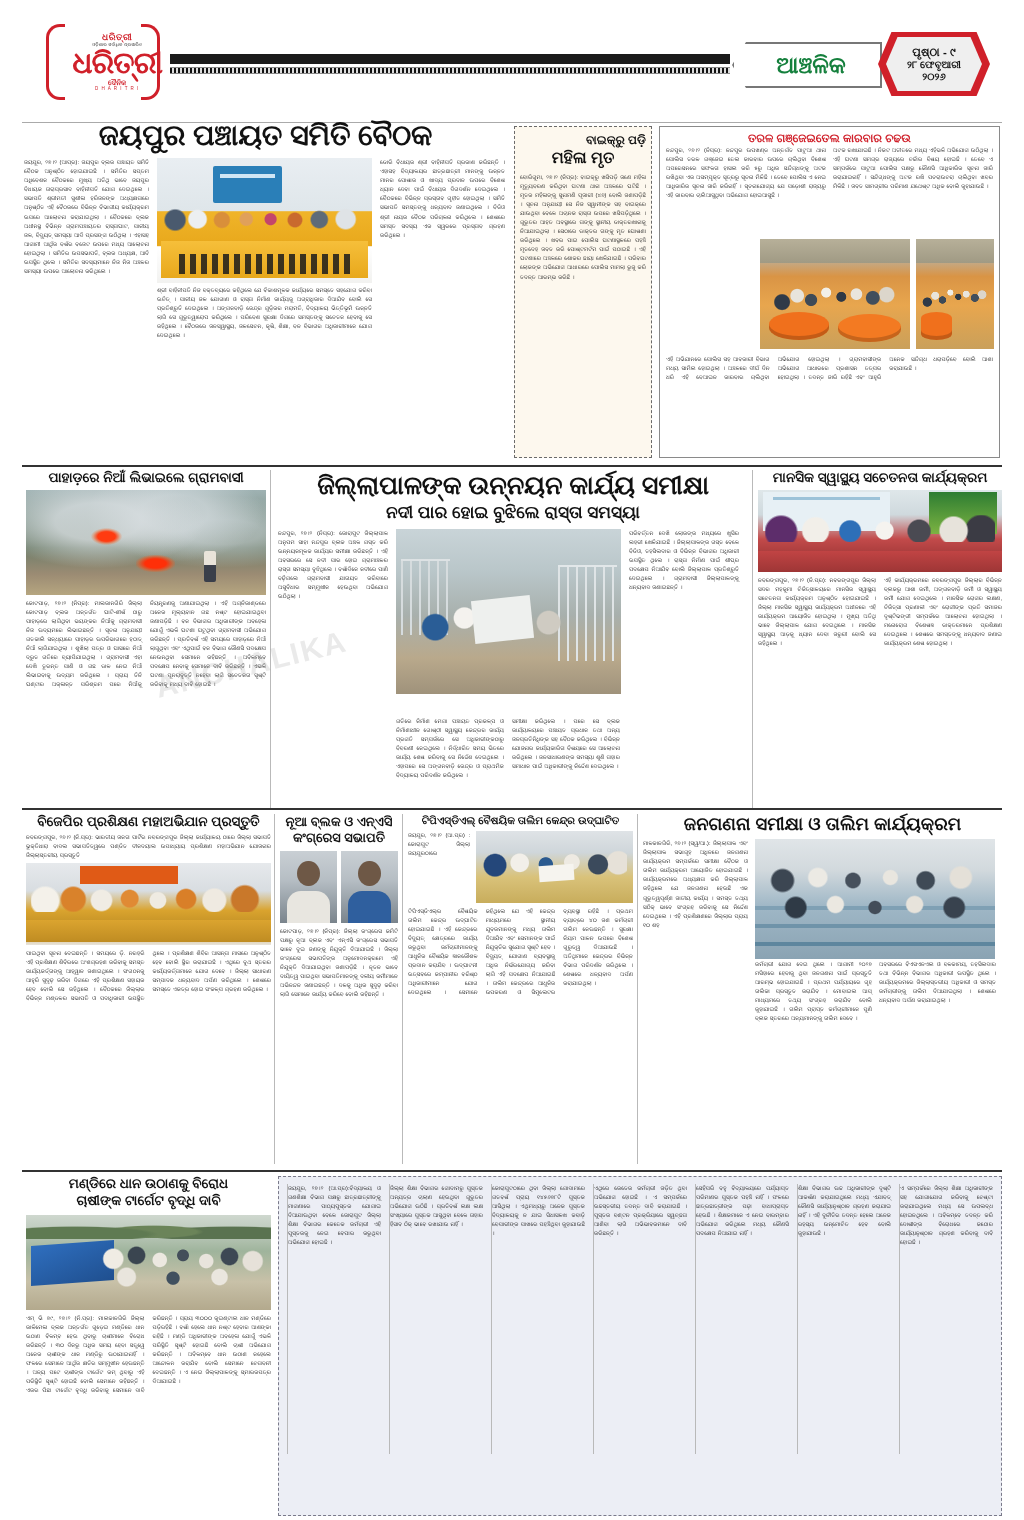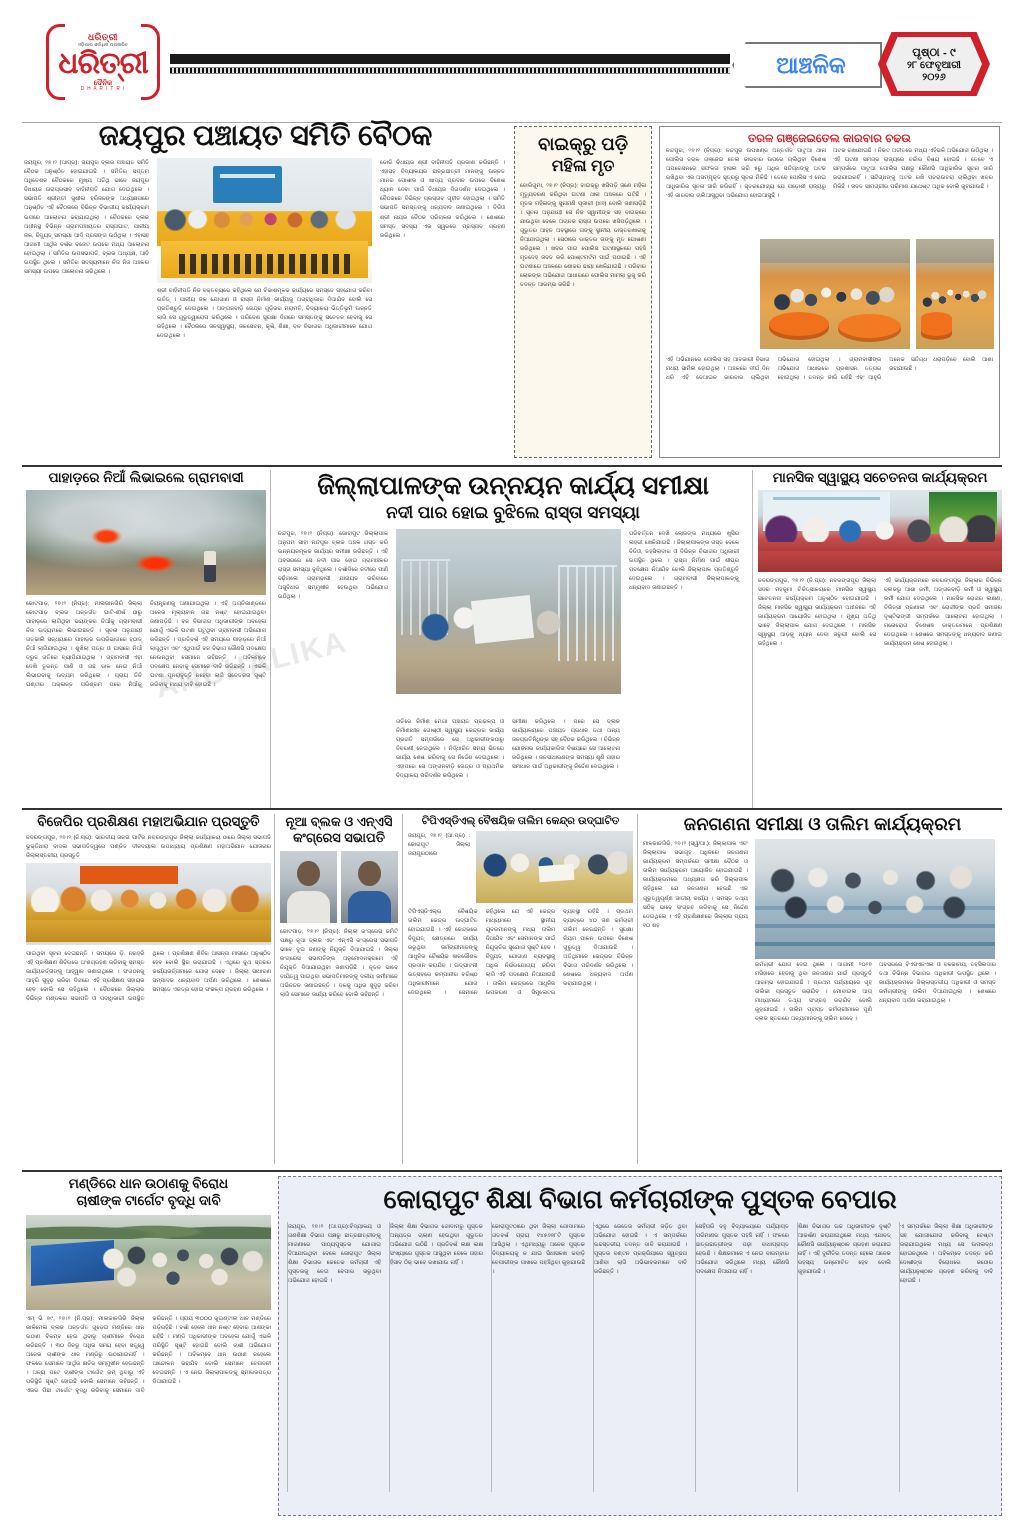--- a/index.html
+++ b/index.html
@@ -10,21 +10,21 @@
     font-family:"Liberation Sans", sans-serif;
     color:#111;
     overflow:hidden;
   }
   .page { position:relative; width:1024px; height:1520px; background:#fff; padding:0; }
 
   
   .masthead { position:relative; height:88px; margin:18px 22px 0 22px; }
   .logo-wrap {
     position:absolute; left:22px; top:2px; width:118px; height:84px;
-    display:flex; align-items:center; justify-content:center;
+    display:flex; align-items:center; justify-content:flex-end;
   }
   .logo-bracket { position:absolute; inset:0; }
   .logo-bracket:before, .logo-bracket:after {
     content:""; position:absolute; top:4px; bottom:4px; width:16px;
     border:3px solid #d0202a; border-radius:14px;
   }
   .logo-bracket:before { left:2px; border-right:none; border-top-right-radius:0; border-bottom-right-radius:0;}
   .logo-bracket:after { right:2px; border-left:none; border-top-left-radius:0; border-bottom-left-radius:0;}
   .logo-inner { text-align:center; line-height:1; }
   .logo-top { font-size:9px; color:#d0202a; font-weight:bold; letter-spacing:.5px; }
@@ -37,21 +37,21 @@
   .rule-thick { height:10px; background:#1a1a1a; }
   .rule-thin { height:7px; margin-top:3px; background:
       repeating-linear-gradient(90deg,#111 0 2px,#ddd 2px 4px);
       border-top:1px solid #888; border-bottom:1px solid #888;}
 
   .section-tag {
     position:absolute; right:120px; top:24px; height:46px; min-width:150px;
     background:#fff; border:2px solid #777;
     clip-path: polygon(0 50%, 14px 0, 100% 0, 100% 100%, 14px 100%);
     display:flex; align-items:center; justify-content:center; padding:0 14px 0 22px;
-    font-size:23px; font-weight:bold; color:#3b82f6;
+    font-size:23px; font-weight:bold; color:#15803d;
   }
   .date-badge {
     position:absolute; right:12px; top:14px; width:112px; height:64px;
     background:#d0202a;
     clip-path: polygon(12% 0, 88% 0, 100% 50%, 88% 100%, 12% 100%, 0 50%);
     display:flex; align-items:center; justify-content:center;
   }
   .date-inner {
     width:96px; height:54px; background:#efefef;
     clip-path: polygon(12% 0, 88% 0, 100% 50%, 88% 100%, 12% 100%, 0 50%);
@@ -292,21 +292,21 @@
           <div class="ppl"></div>
           <div class="tbl"></div>
           <div class="tbltxt"></div>
       </div>
       <div style="width:125px;" class="body-txt">ଡୋରି ବିଧାୟକ ଶ୍ରୀ ବାହିନୀପତି ପ୍ରକାଶ କରିଛନ୍ତି । ଏହାସହ ବିଦ୍ୟାଳୟର ଛାତ୍ରଛାତ୍ରୀ ମାନଙ୍କୁ ଉନ୍ନତ ମାନର ପୋଷାକ ଓ ଖାଦ୍ୟ ପ୍ରଦାନ ଉପରେ ବିଶେଷ ଧ୍ୟାନ ଦେବା ପାଇଁ ବିଧାୟକ ଦିଗଦର୍ଶନ ଦେଇଥିଲେ । ବୈଠକରେ ବିଭିନ୍ନ ପ୍ରସ୍ତାବ ଗୃହୀତ ହୋଇଥିଲା । ସମିତି ସଭାପତି ସମସ୍ତଙ୍କୁ ଧନ୍ୟବାଦ ଜଣାଇଥିଲେ । ବିଡିଓ ଶ୍ରୀ ନାୟକ ବୈଠକ ପରିଚାଳନା କରିଥିଲେ । ଶେଷରେ ସମସ୍ତ ସଦସ୍ୟ ଏକ ସ୍ୱରରେ ପ୍ରସ୍ତାବ ଗ୍ରହଣ କରିଥିଲେ ।</div>
     </div>
     <div style="position:absolute;left:133px;top:168px;width:215px;" class="body-txt">ଶ୍ରୀ ବାହିନୀପତି ନିଜ ବକ୍ତବ୍ୟରେ କହିଥିଲେ ଯେ ବିକାଶମୂଳକ କାର୍ଯ୍ୟରେ ସମସ୍ତେ ସହଯୋଗ କରିବା ଉଚିତ୍‌ । ପାନୀୟ ଜଳ ଯୋଗାଣ ଓ ରାସ୍ତା ନିର୍ମାଣ କାର୍ଯ୍ୟକୁ ଅଗ୍ରାଧିକାର ଦିଆଯିବ ବୋଲି ସେ ପ୍ରତିଶ୍ରୁତି ଦେଇଥିଲେ । ଅଙ୍ଗନବାଡ଼ି କେନ୍ଦ୍ର ଗୁଡ଼ିକର ମରାମତି, ବିଦ୍ୟାଳୟ ଭିତ୍ତିଭୂମି ଉନ୍ନତି ଲାଗି ସେ ଗୁରୁତ୍ୱାରୋପ କରିଥିଲେ । ପରିବେଶ ସୁରକ୍ଷା ଦିଗରେ ସମସ୍ତଙ୍କୁ ସଚେତନ ହେବାକୁ ସେ କହିଥିଲେ । ବୈଠକରେ ଜନସ୍ୱାସ୍ଥ୍ୟ, ଜଳସେଚନ, କୃଷି, ଶିକ୍ଷା, ବନ ବିଭାଗର ଅଧିକାରୀମାନେ ଯୋଗ ଦେଇଥିଲେ ।</div>
   </div>
 
   <div class="dashbox" style="position:absolute;left:514px;top:108px;width:138px;height:332px;padding:6px 5px;">
-    <div class="hl" style="font-size:18px;line-height:1.25;">ବାଇକ୍‌ରୁ ପଡ଼ି</div>
+    <div class="hl" style="font-size:12px;line-height:1.25;text-align:right;">ବାଇକ୍‌ରୁ ପଡ଼ି</div>
     <div class="hl" style="font-size:16px;line-height:1.25;margin-bottom:5px;">ମହିଳା ମୃତ</div>
     <div class="body-txt">ବୋରିଗୁମା, ୨୭।୨ (ନିପ୍ର): ବାଇକ୍‌ରୁ ଖସିପଡ଼ି ଜଣେ ମହିଳା ମୃତ୍ୟୁବରଣ କରିଥିବା ଘଟଣା ଥାନା ଅଞ୍ଚଳରେ ଘଟିଛି । ମୃତକ ମହିଳାଙ୍କୁ ସୁନାମଣି ପୂଜାରୀ (୪୭) ବୋଲି ଜଣାପଡ଼ିଛି । ସୂଚନା ଅନୁଯାୟୀ ସେ ନିଜ ସ୍ୱାମୀଙ୍କ ସହ ବାଇକ୍‌ରେ ଯାଉଥିବା ବେଳେ ଅଚାନକ ରାସ୍ତା ଉପରେ ଖସିପଡ଼ିଥିଲେ । ଗୁରୁତର ଆହତ ଅବସ୍ଥାରେ ତାଙ୍କୁ ସ୍ଥାନୀୟ ଡାକ୍ତରଖାନାକୁ ନିଆଯାଇଥିଲା । ସେଠାରେ ଡାକ୍ତର ତାଙ୍କୁ ମୃତ ଘୋଷଣା କରିଥିଲେ । ଖବର ପାଇ ପୋଲିସ ଘଟଣାସ୍ଥଳରେ ପହଞ୍ଚି ମୃତଦେହ ଜବତ କରି ପୋଷ୍ଟମର୍ଟମ ପାଇଁ ପଠାଇଛି । ଏହି ଘଟଣାରେ ଅଞ୍ଚଳରେ ଶୋକର ଛାୟା ଖେଳିଯାଇଛି । ପରିବାର ଲୋକଙ୍କ ଅଭିଯୋଗ ଆଧାରରେ ପୋଲିସ ମାମଲା ରୁଜୁ କରି ତଦନ୍ତ ଆରମ୍ଭ କରିଛି ।</div>
   </div>
 
   <div class="solidbox" style="position:absolute;left:659px;top:108px;width:341px;height:332px;padding:5px 6px;">
     <div class="kicker">ତରଳ ଗଞ୍ଜେଇତେଲ କାରବାର ଚଢଉ</div>
     <div style="display:flex;gap:7px;">
       <div style="width:160px;" class="body-txt">ନନ୍ଦପୁର, ୨୭।୨ (ନିପ୍ର): ନନ୍ଦପୁର ଉପଖଣ୍ଡ ଅନ୍ତର୍ଗତ ପାଟୁଆ ଥାନା ପୋଲିସ ତରଳ ଗଞ୍ଜେଇ ତେଲ କାରବାର ଉପରେ ଚାଲିଥିବା ବିଶେଷ ଅପରେସନରେ ସଫଳତା ହାସଲ କରି ୫ରୁ ଅଧିକ ସନ୍ଦିଗ୍ଧଙ୍କୁ ଅଟକ ରଖିଥିବା ଏକ ଅସମ୍ପୃକ୍ତ ସୂତ୍ରରୁ ସୂଚନା ମିଳିଛି । ତେବେ ପୋଲିସ ଏ ନେଇ ଆଧିକାରିକ ସୂଚନା ଜାରି କରିନାହିଁ । ସୂଚନାଯୋଗ୍ୟ ଯେ ପଡ଼ୋଶୀ ରାଜ୍ୟରୁ ଏହି କାରବାର ଚାଲିଆସୁଥିବା ଅଭିଯୋଗ ହୋଇଆସୁଛି ।</div>
       <div style="width:160px;" class="body-txt">ଅଟକ ରଖାଯାଇଛି । ନିକଟ ଅତୀତରେ ମଧ୍ୟ ଏହିଭଳି ଅଭିଯୋଗ ଉଠିଥିଲା । ଏହି ଘଟଣା ସମଗ୍ର ରାଜ୍ୟରେ ଚର୍ଚ୍ଚାର ବିଷୟ ହୋଇଛି । ତେବେ ଏ ସମ୍ପର୍କରେ ପାଟୁଆ ପୋଲିସ ପକ୍ଷରୁ କୌଣସି ଆଧିକାରିକ ସୂଚନା ଜାରି କରାଯାଇନାହିଁ । ସନ୍ଦିଗ୍ଧଙ୍କୁ ଅଟକ ରଖି ପଚରାଉଚରା ଚାଲିଥିବା ଖବର ମିଳିଛି । ଜବତ ସାମଗ୍ରୀର ପରିମାଣ ଯଥେଷ୍ଟ ଅଧିକ ବୋଲି କୁହାଯାଉଛି ।</div>
     </div>
@@ -443,21 +443,20 @@
     <div class="hl" style="font-size:13.5px;line-height:1.25;margin-bottom:5px;">ଚାଷୀଙ୍କ ଟାର୍ଗେଟ ବୃଦ୍ଧି ଦାବି</div>
     <div class="photo ph-protest" style="width:245px;height:95px;">
       <div class="trees"></div>
         <div class="tarp"></div>
         <div class="crowd"></div>
     </div>
     <div class="body-txt cols2" style="margin-top:4px;height:200px;">ଏମ୍‌ ଭି ୭୯, ୨୭।୨ (ନି.ପ୍ର): ମାଲକାନଗିରି ଜିଲ୍ଲା କାଳିମେଳା ବ୍ଲକ ଅନ୍ତର୍ଗତ ଗୁଡ଼େଇ ମଣ୍ଡିରେ ଧାନ ଉଠାଣ ବିଳମ୍ବ ହେଉ ଥିବାରୁ ଚାଷୀମାନେ ବିରୋଧ କରିଛନ୍ତି । ୩୦ ଦିନରୁ ଅଧିକ ସମୟ ହେବା ସତ୍ତ୍ୱେ ଅନେକ ଚାଷୀଙ୍କ ଧାନ ମଣ୍ଡିରୁ ଉଠାଯାଇନାହିଁ । ଫଳରେ ସେମାନେ ଆର୍ଥିକ କ୍ଷତିର ସମ୍ମୁଖୀନ ହେଉଛନ୍ତି । ଅନ୍ୟ ପଟେ ଚାଷୀଙ୍କ ଟାର୍ଗେଟ କମ୍‌ ଥିବାରୁ ଏହି ପରିସ୍ଥିତି ସୃଷ୍ଟି ହୋଇଛି ବୋଲି ସେମାନେ କହିଛନ୍ତି । ଏକର ପିଛା ଟାର୍ଗେଟ ବୃଦ୍ଧି କରିବାକୁ ସେମାନେ ଦାବି କରିଛନ୍ତି । ପ୍ରାୟ ୩୦୦୦ କୁଇଣ୍ଟାଲ ଧାନ ମଣ୍ଡିରେ ପଡ଼ିରହିଛି । ବର୍ଷା ହେଲେ ଧାନ ନଷ୍ଟ ହେବାର ଆଶଙ୍କା ରହିଛି । ମଣ୍ଡି ଅଧିକାରୀଙ୍କ ଅବହେଳା ଯୋଗୁଁ ଏଭଳି ପରିସ୍ଥିତି ସୃଷ୍ଟି ହୋଇଛି ବୋଲି ଚାଷୀ ଅଭିଯୋଗ କରିଛନ୍ତି । ଅବିଳମ୍ବେ ଧାନ ଉଠାଣ ନହେଲେ ଆନ୍ଦୋଳନ କରାଯିବ ବୋଲି ସେମାନେ ଚେତାବନୀ ଦେଇଛନ୍ତି । ଏ ନେଇ ଜିଲ୍ଲାପାଳଙ୍କୁ ସ୍ମାରକପତ୍ର ଦିଆଯାଇଛି ।</div>
   </div>
 
   <div class="shadebox" style="position:absolute;left:278px;top:1158px;width:724px;height:340px;padding:7px 8px;">
-    <div class="hl" style="font-size:26px;letter-spacing:-.2px;margin-bottom:7px;">କୋରାପୁଟ ଶିକ୍ଷା ବିଭାଗ କର୍ମଚାରୀଙ୍କ ପୁସ୍ତକ ବେପାର</div>
     <div style="display:flex;gap:8px;height:270px;">
       <div style="width:94px;" class="body-txt vline">ଜୟପୁର, ୨୭।୨ (ଆ.ପ୍ର):ବିଦ୍ୟାଳୟ ଓ ଗଣଶିକ୍ଷା ବିଭାଗ ପକ୍ଷରୁ ଛାତ୍ରଛାତ୍ରୀଙ୍କୁ ମାଗଣାରେ ପାଠ୍ୟପୁସ୍ତକ ଯୋଗାଇ ଦିଆଯାଉଥିବା ବେଳେ କୋରାପୁଟ ଜିଲ୍ଲା ଶିକ୍ଷା ବିଭାଗର କେତେକ କର୍ମଚାରୀ ଏହି ପୁସ୍ତକକୁ ନେଇ ବେପାର କରୁଥିବା ଅଭିଯୋଗ ହୋଇଛି ।</div>
       <div style="width:94px;" class="body-txt vline">ଜିଲ୍ଲା ଶିକ୍ଷା ବିଭାଗର ଗୋଦାମରୁ ପୁସ୍ତକ ଅନ୍ୟତ୍ର ଚାଲାଣ ହେଉଥିବା ଗୁରୁତର ଅଭିଯୋଗ ଉଠିଛି । ପ୍ରତିବର୍ଷ ଲକ୍ଷ ଲକ୍ଷ ସଂଖ୍ୟାରେ ପୁସ୍ତକ ଆସୁଥିବା ବେଳେ ତାହାର ହିସାବ ଠିକ୍‌ ଭାବେ ରଖାଯାଉ ନାହିଁ ।</div>
       <div style="width:94px;" class="body-txt vline">କୋରାପୁଟଠାରେ ଥିବା ଜିଲ୍ଲା ଗୋଦାମରେ ଗତବର୍ଷ ପ୍ରାୟ ୧୪୫୬୭୮ଟି ପୁସ୍ତକ ଆସିଥିଲା । ଏଥିମଧ୍ୟରୁ ଅନେକ ପୁସ୍ତକ ବିଦ୍ୟାଳୟକୁ ନ ଯାଇ ସିଧାସଳଖ କବାଡ଼ି ବେପାରୀଙ୍କ ପାଖରେ ପହଞ୍ଚିଥିବା କୁହାଯାଉଛି ।</div>
       <div style="width:94px;" class="body-txt vline">ଏଥିରେ କେତେକ କର୍ମଚାରୀ ଜଡ଼ିତ ଥିବା ଅଭିଯୋଗ ହୋଇଛି । ଏ ସମ୍ପର୍କରେ ଉଚ୍ଚସ୍ତରୀୟ ତଦନ୍ତ ଦାବି କରାଯାଇଛି । ପୁସ୍ତକ ବଣ୍ଟନ ପ୍ରକ୍ରିୟାରେ ସ୍ୱଚ୍ଛତା ଆଣିବା ଲାଗି ଅଭିଭାବକମାନେ ଦାବି କରିଛନ୍ତି ।</div>
       <div style="width:94px;" class="body-txt vline">ସେହିପରି ବହୁ ବିଦ୍ୟାଳୟରେ ପର୍ଯ୍ୟାପ୍ତ ପରିମାଣର ପୁସ୍ତକ ପହଞ୍ଚି ନାହିଁ । ଫଳରେ ଛାତ୍ରଛାତ୍ରୀଙ୍କ ପଢ଼ା ବାଧାପ୍ରାପ୍ତ ହେଉଛି । ଶିକ୍ଷକମାନେ ଏ ନେଇ ବାରମ୍ବାର ଅଭିଯୋଗ କରିଥିଲେ ମଧ୍ୟ କୌଣସି ପଦକ୍ଷେପ ନିଆଯାଇ ନାହିଁ ।</div>
       <div style="width:94px;" class="body-txt vline">ଶିକ୍ଷା ବିଭାଗର ଉଚ୍ଚ ଅଧିକାରୀଙ୍କ ଦୃଷ୍ଟି ଆକର୍ଷଣ କରାଯାଇଥିଲେ ମଧ୍ୟ ଏଯାବତ୍‌ କୌଣସି କାର୍ଯ୍ୟାନୁଷ୍ଠାନ ଗ୍ରହଣ କରାଯାଇ ନାହିଁ । ଏହି ଦୁର୍ନୀତିର ତଦନ୍ତ ହେଲେ ଅନେକ ରହସ୍ୟ ଉନ୍ମୋଚିତ ହେବ ବୋଲି କୁହାଯାଉଛି ।</div>
       <div style="width:94px;" class="body-txt vline">ଏ ସମ୍ପର୍କରେ ଜିଲ୍ଲା ଶିକ୍ଷା ଅଧିକାରୀଙ୍କ ସହ ଯୋଗାଯୋଗ କରିବାକୁ ଚେଷ୍ଟା କରାଯାଇଥିଲେ ମଧ୍ୟ ସେ ଉପଲବ୍ଧ ହୋଇନଥିଲେ । ଅବିଳମ୍ବେ ତଦନ୍ତ କରି ଦୋଷୀଙ୍କ ବିରୋଧରେ କଠୋର କାର୍ଯ୍ୟାନୁଷ୍ଠାନ ଗ୍ରହଣ କରିବାକୁ ଦାବି ହୋଇଛି ।</div>
     </div>
   </div>

